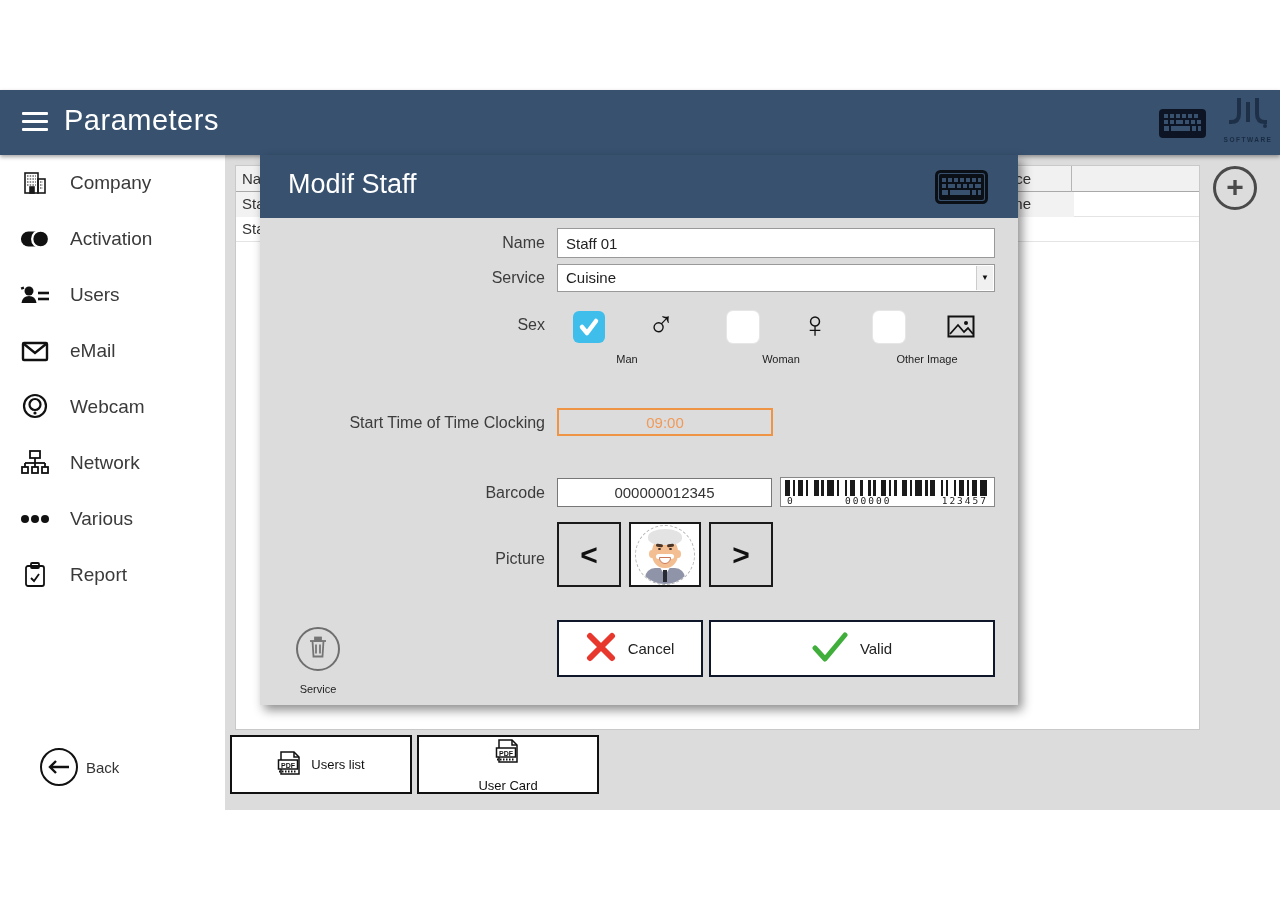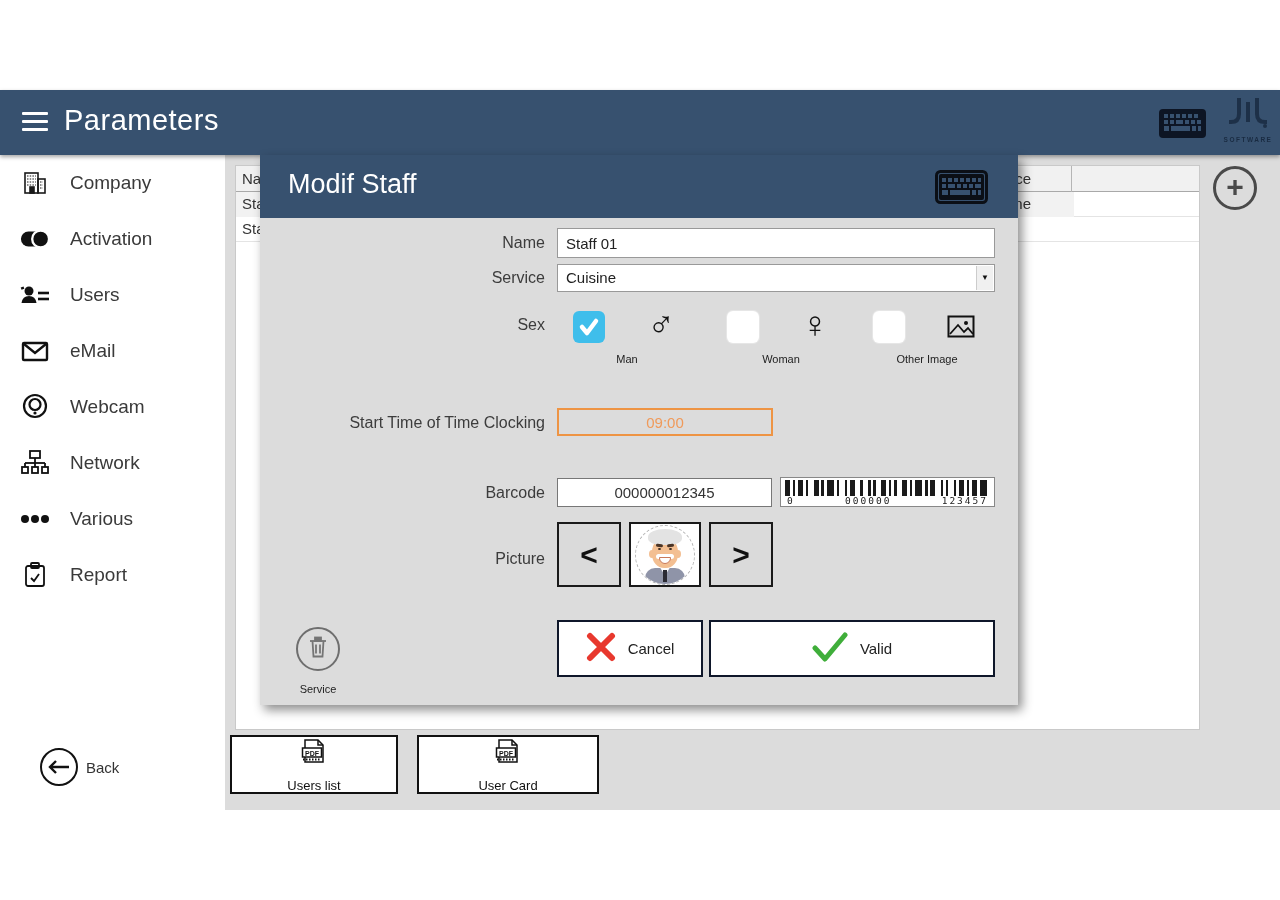--- a/index.html
+++ b/index.html
@@ -44,21 +44,21 @@
   .t-c-service { position:absolute; right:168px; top:3px; font-size:15px; color:#333; }
 
   .add-btn { position:absolute; left:1213px; top:166px; width:44px; height:44px; border:3px solid #4a4a4a; border-radius:50%;
              display:flex; align-items:center; justify-content:center; z-index:2; cursor:pointer; background:transparent; }
   .add-btn span { font-size:30px; color:#4a4a4a; font-weight:bold; line-height:1; margin-top:-3px; }
 
   
   .pdf-btn { position:absolute; top:735px; height:59px; background:#fff; border:2px solid #111; z-index:2;
              display:flex; align-items:center; justify-content:center; gap:8px; cursor:pointer; }
   .pdf-btn .plbl { font-size:13px; color:#111; }
-  .pdf-users { left:230px; width:168px;flex-direction:column; } .pdf-card { left:417px; width:182px;flex-direction:column; }
+  .pdf-users { left:230px; width:182px; } .pdf-card { left:417px; width:182px;flex-direction:column; }
 
   
   .modal { position:absolute; left:260px; top:155px; width:758px; height:550px; z-index:10;
            box-shadow:4px 5px 10px rgba(0,0,0,.45); background:#dcdcdc; }
   .modal-header { position:absolute; left:0; top:0; width:100%; height:63px; background:#37516f; }
   .modal-title { position:absolute; left:28px; top:14px; color:#fff; font-size:27px; font-weight:300; }
   .kb-modal { position:absolute; left:675px; top:15px; cursor:pointer; }
 
   .m-label { position:absolute; left:0; width:285px; text-align:right; font-size:16px; color:#3c3c3c; }
   .m-input { position:absolute; left:297px; width:438px; height:30px; background:#fff; border:1px solid #999;

